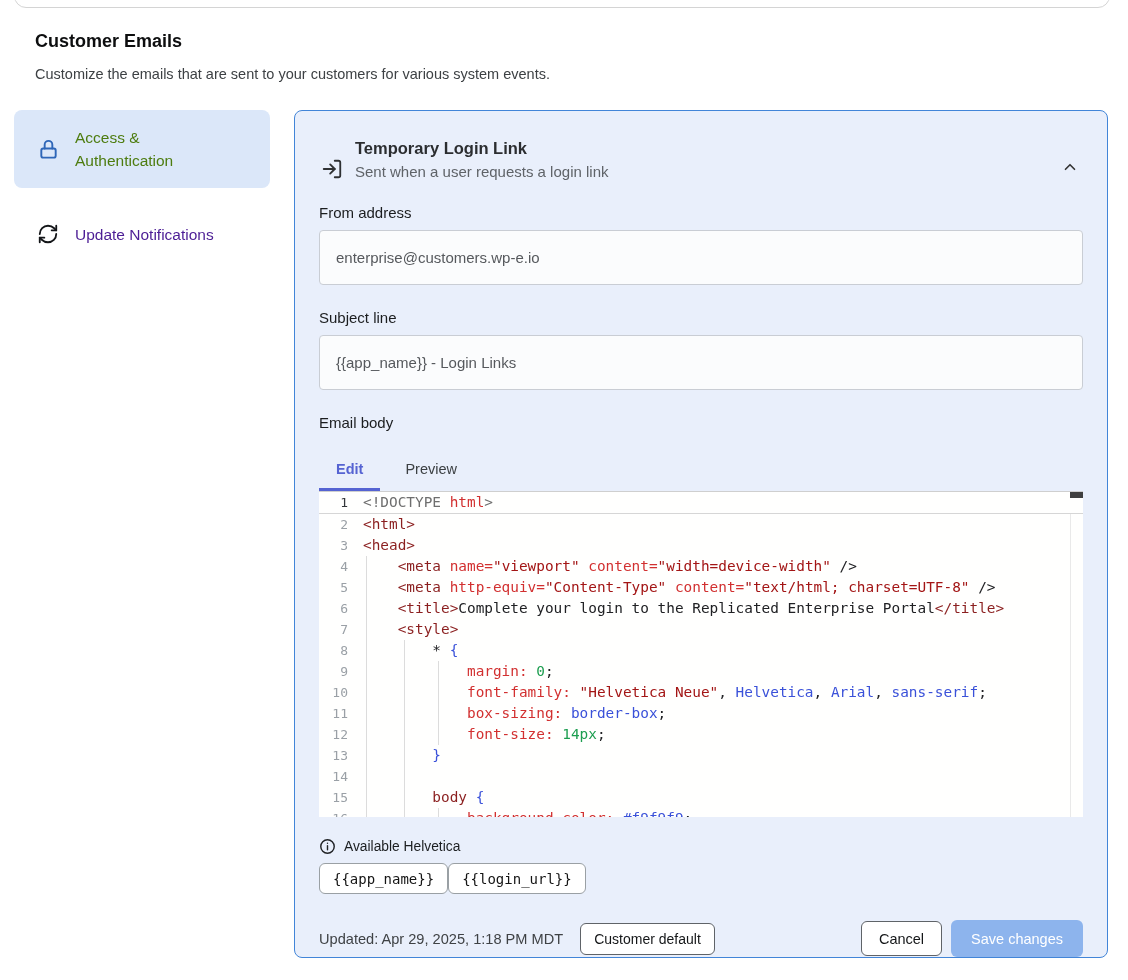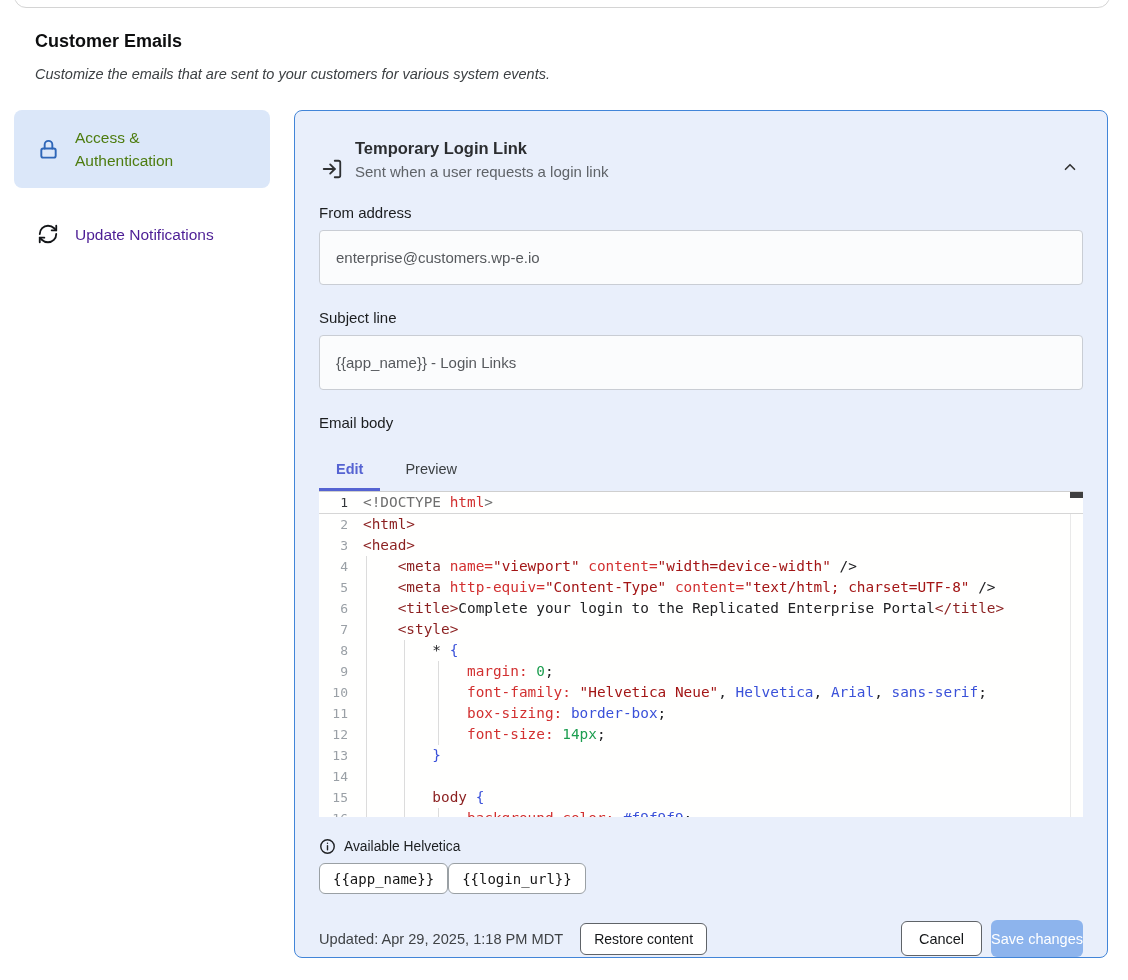--- a/index.html
+++ b/index.html
@@ -5,21 +5,21 @@
   * { margin:0; padding:0; box-sizing:border-box; }
   html,body { width:1128px; height:980px; background:#ffffff; overflow:hidden;
               font-family:"Liberation Sans", sans-serif; color:#1b1d1f; }
   .stage { position:relative; width:1128px; height:980px; }
 
   
   .prev-edge { position:absolute; left:14px; top:-16px; width:1096px; height:24px;
                background:#fff; border:1px solid #d4d4d4; border-radius:12px; }
 
   .page-title { position:absolute; left:35px; top:31px; font-size:18px; font-weight:700; color:#0d0e0f; }
-  .page-sub   { position:absolute; left:35px; top:66px; font-size:14.5px; color:#3d4144;font-style:italic; }
+  .page-sub   { position:absolute; left:35px; top:66px; font-size:14.5px; color:#3d4144; }
 
   
   .sidebar { position:absolute; left:14px; top:110px; width:256px; }
   .side-item { display:flex; align-items:center; border-radius:8px; cursor:pointer; }
   .side-item.active { background:#dbe7f9; min-height:78px; padding:14px 16px 14px 22px; }
   .side-item.active .side-label { color:#4d7c0f; }
   .side-item.plain { margin-top:24px; padding:10px 16px 10px 22px; }
   .side-icon { width:24px; height:24px; flex:0 0 24px; margin-right:15px; display:flex; align-items:center; justify-content:center; }
   .side-label { font-size:15.5px; font-weight:500; line-height:23px; color:#4c1d95; width:160px; }
 
@@ -73,21 +73,21 @@
           border:1px solid #9aa0a4; border-radius:6px; cursor:pointer;
           font-family:"DejaVu Sans Mono", monospace; font-size:14px; color:#141414; }
 
   
   .foot { display:flex; align-items:center; margin-top:26px; }
   .updated { font-size:14.6px; color:#3f4245; }
   .btn { font-family:"Liberation Sans", sans-serif; cursor:pointer; border-radius:6px; font-size:14px; }
   .btn.outline { background:#fff; border:1px solid #5f6368; color:#141618; height:32px; padding:0 13px; }
   .btn.restore { margin-left:17px; }
   .btn.cancel { margin-left:auto; height:35px; padding:0 17px; font-size:14.5px; }
-  .btn.save { background:#8db4ed; border:none; color:#ffffff; height:37px; padding:0 0;
+  .btn.save { background:#8db4ed; border:none; color:#ffffff; height:37px; padding:0 20px;
               margin-left:9px; font-size:14.5px; }
   svg { display:block; }
 </style>
 </head>
 <body>
 
 <div class="stage">
 
   <div class="prev-edge"></div>
 
@@ -190,19 +190,19 @@
       </span>
       <span class="vars-label">Available Helvetica</span>
     </div>
     <div class="chips">
       <span class="chip">{{app_name}}</span>
       <span class="chip">{{login_url}}</span>
     </div>
 
     <div class="foot">
       <span class="updated">Updated: Apr 29, 2025, 1:18 PM MDT</span>
-      <button class="btn outline restore">Restore content</button>
+      <button class="btn outline restore">Customer default</button>
       <button class="btn outline cancel">Cancel</button>
       <button class="btn save">Save changes</button>
     </div>
 
   </section>
 </div>
 
 </body></html>

